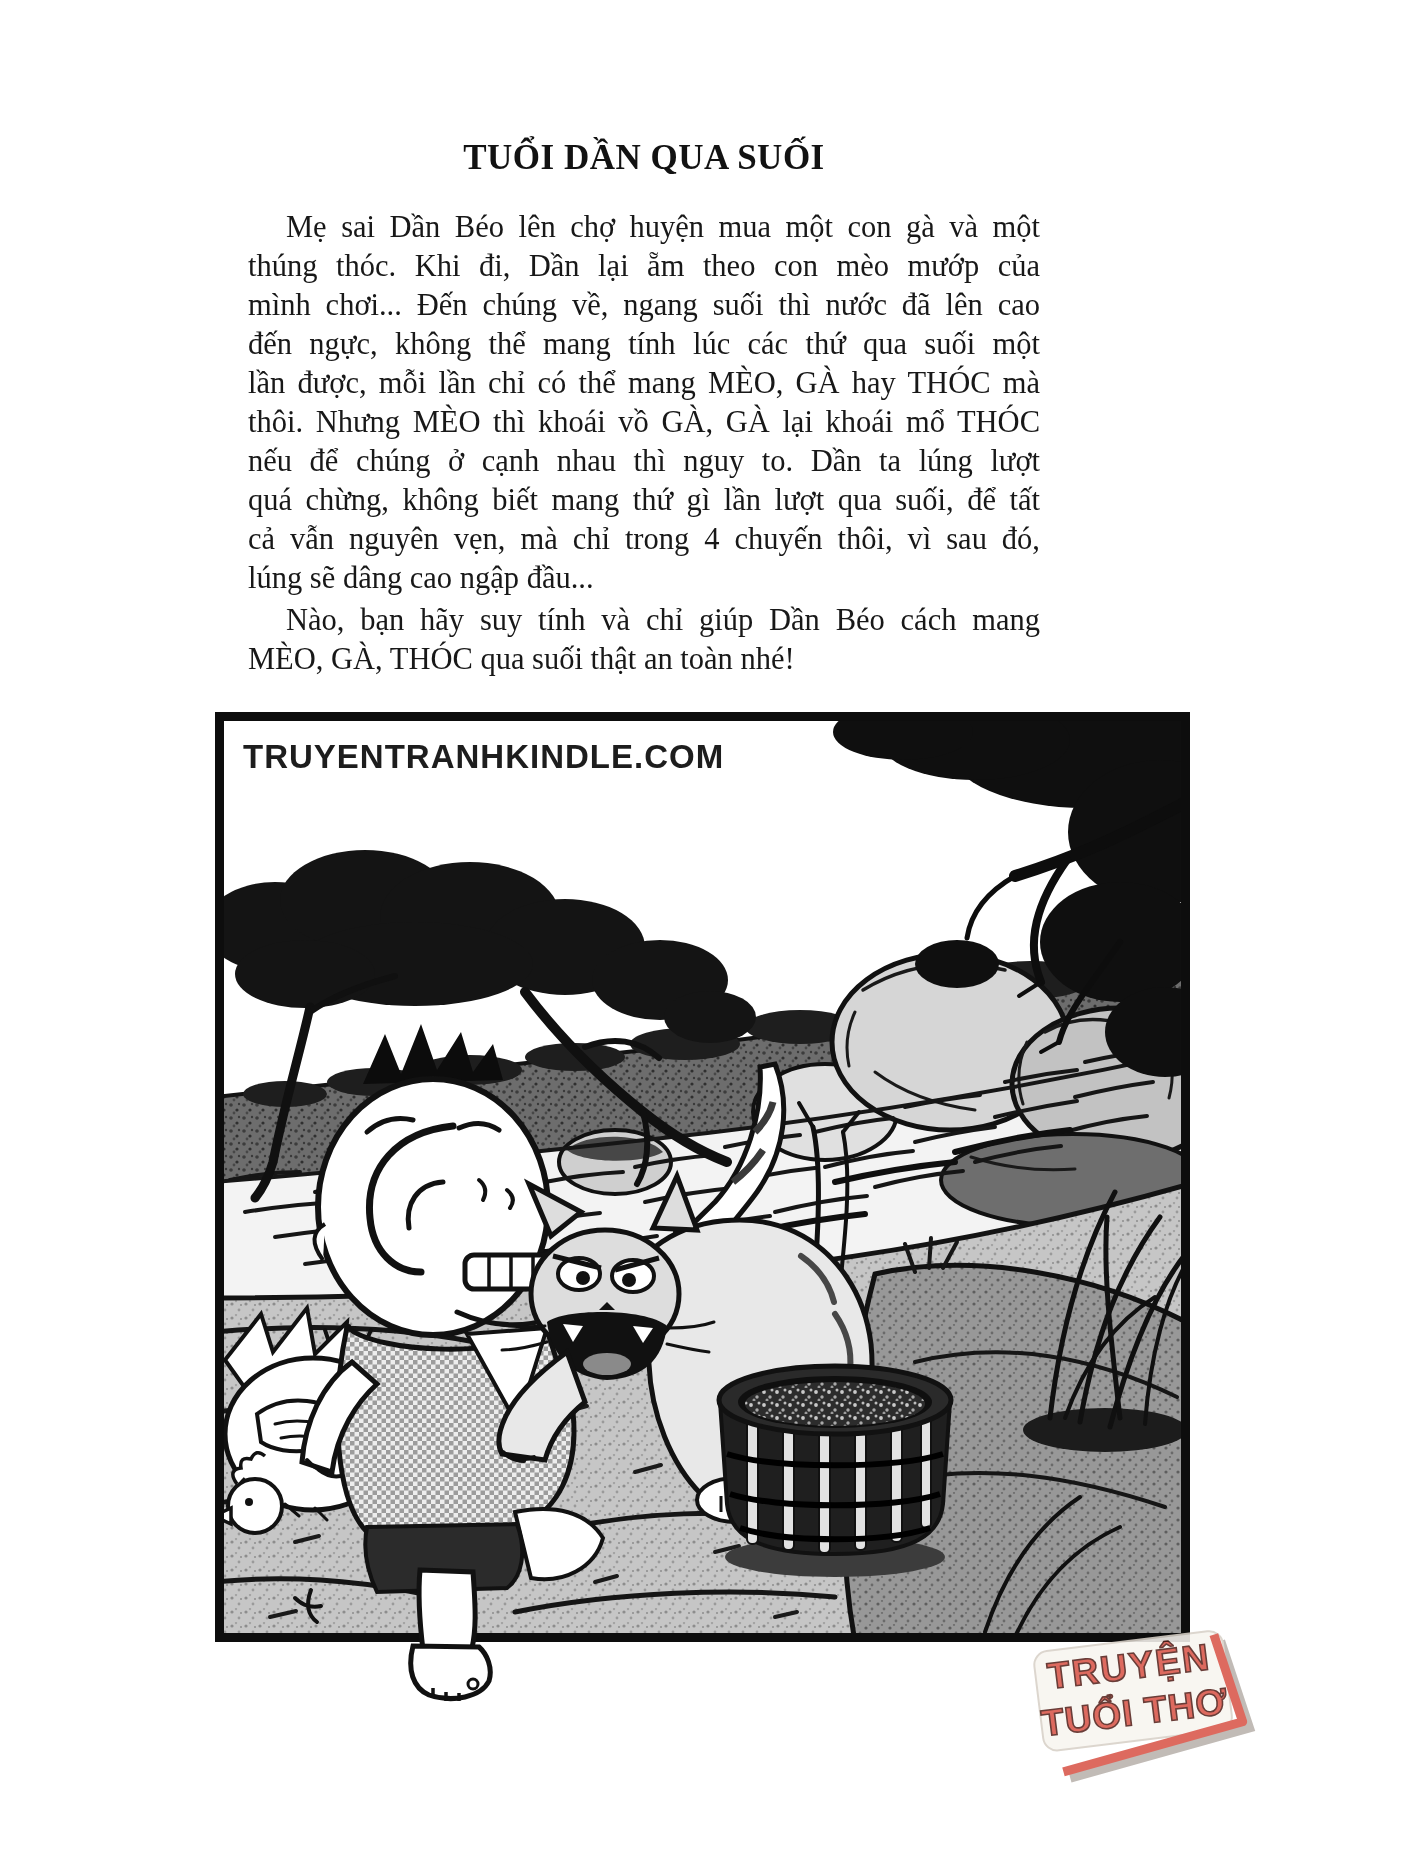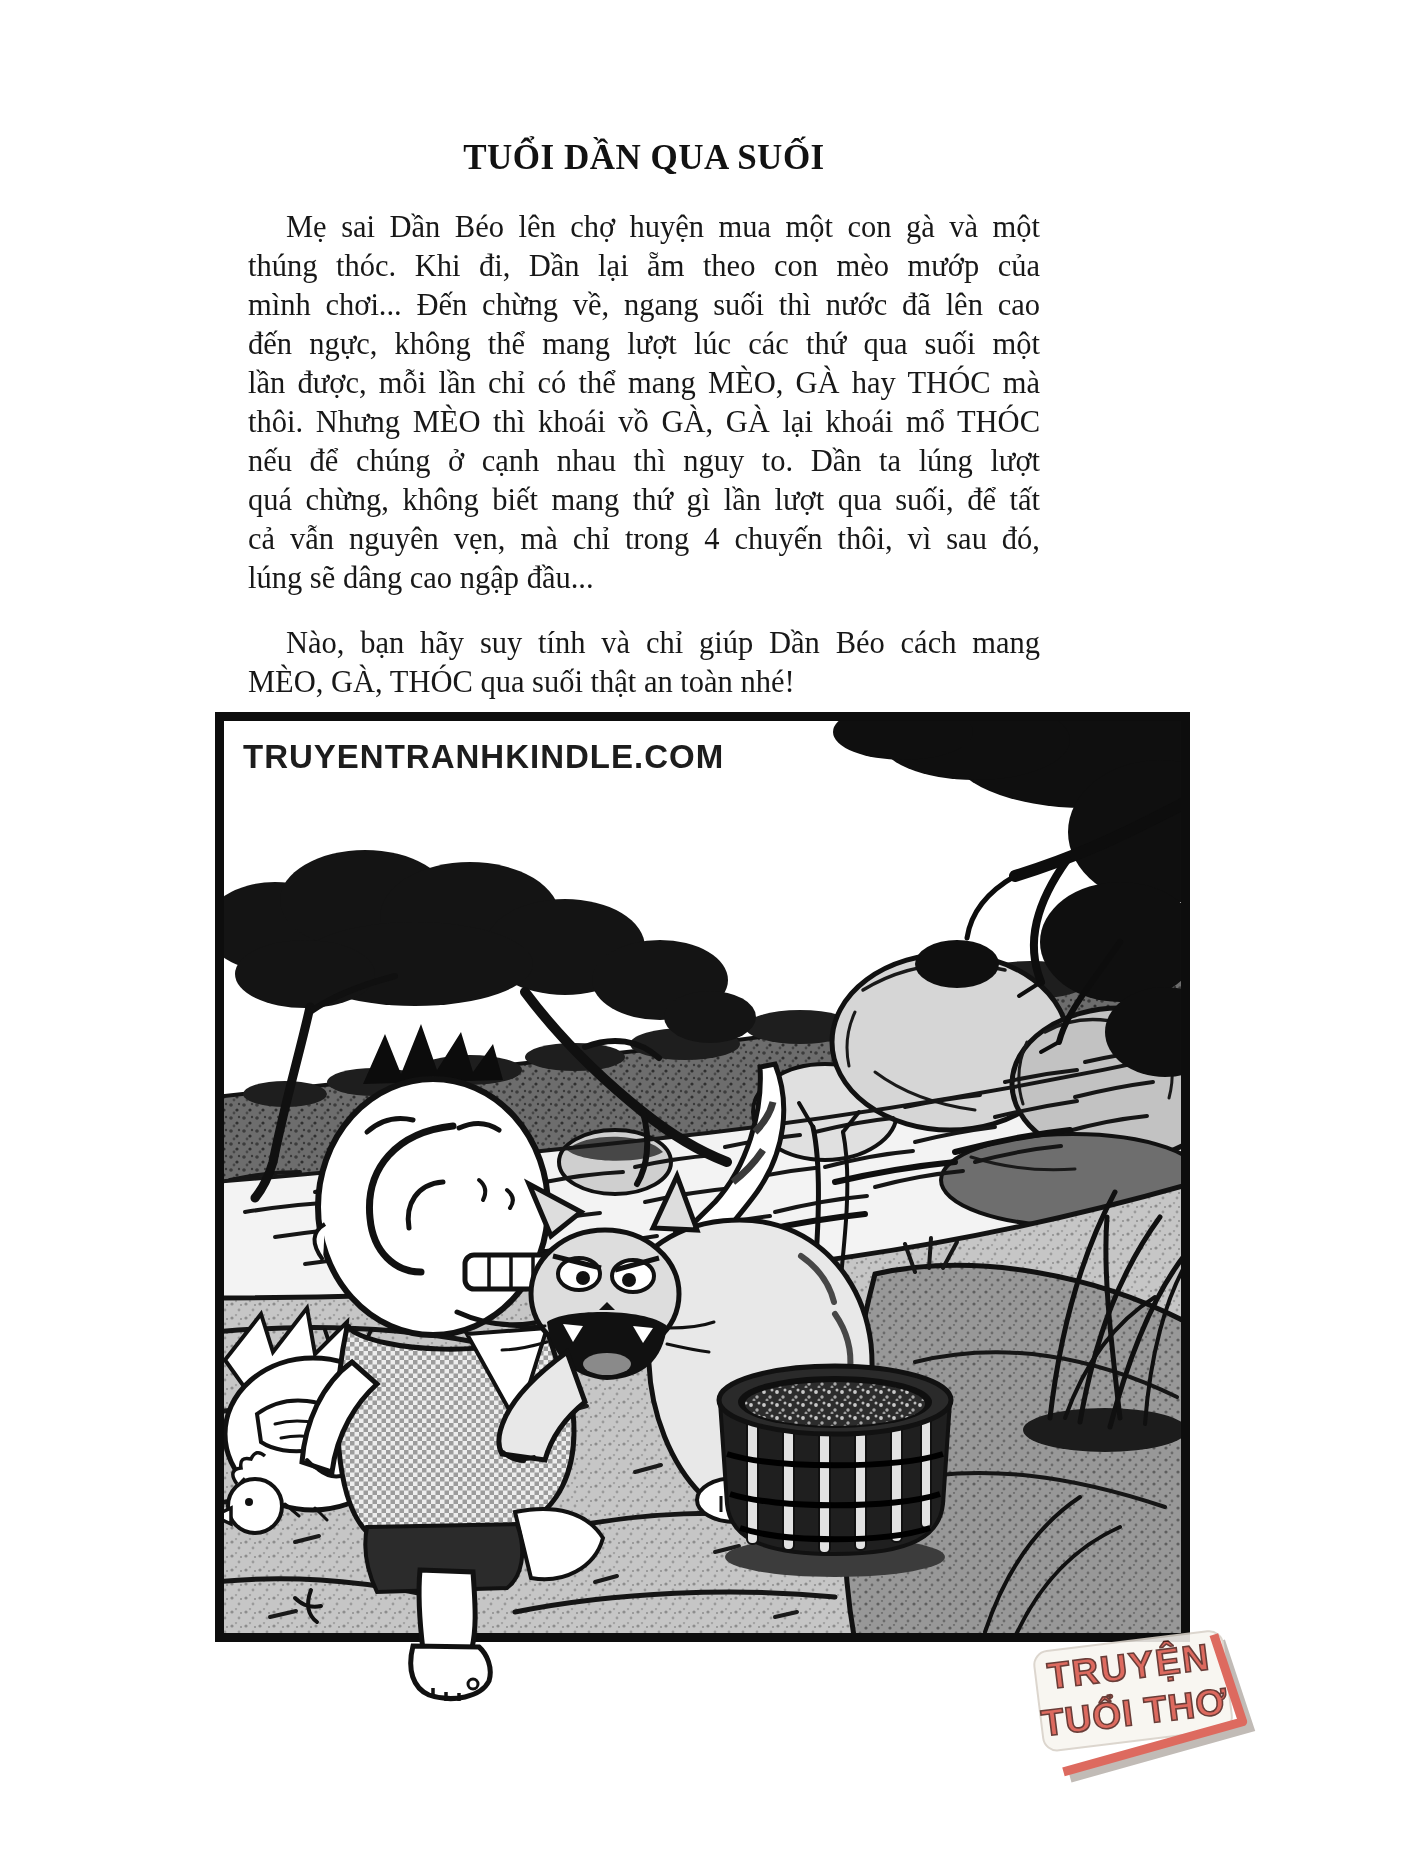--- a/index.html
+++ b/index.html
@@ -5,38 +5,38 @@
   html,body{margin:0;padding:0;background:#ffffff;}
   .page{position:relative;width:1404px;height:1872px;background:#ffffff;overflow:hidden;
         font-family:"Liberation Serif",serif;color:#161616;}
   .title{position:absolute;left:248px;top:138px;width:792px;text-align:center;
          font-weight:700;font-size:35px;letter-spacing:.5px;color:#121212;}
   .textblock{position:absolute;left:248px;top:208px;width:792px;
              font-size:30.5px;line-height:39px;color:#181818;}
   .line{display:block;text-align:justify;text-align-last:justify;white-space:nowrap;}
   .line.first{text-indent:38px;}
   .line.last{text-align:justify;text-align-last:left;white-space:normal;}
-  .para2{margin-top:26px;}
+  .para2{margin-top:3px;}
   .panel{position:absolute;left:215px;top:712px;width:975px;height:990px;text-align:center;}
   .panel svg{display:block;}
   .logo{position:absolute;left:1026px;top:1626px;width:230px;height:180px;z-index:6;}
 </style>
 </head>
 <body>
 
 <div class="page">
 
   <div class="title">TUỔI DẦN QUA SUỐI</div>
 
   <div class="textblock">
     <div>
       <span class="line first">Mẹ sai Dần Béo lên chợ huyện mua một con gà và một</span>
       <span class="line">thúng thóc. Khi đi, Dần lại ẵm theo con mèo mướp của</span>
-      <span class="line">mình chơi... Đến chừng về, ngang suối thì nước đã lên cao</span>
-      <span class="line">đến ngực, không thể mang lượt lúc các thứ qua suối một</span>
+      <span class="line">mình chơi... Đến chúng về, ngang suối thì nước đã lên cao</span>
+      <span class="line">đến ngực, không thể mang tính lúc các thứ qua suối một</span>
       <span class="line">lần được, mỗi lần chỉ có thể mang MÈO, GÀ hay THÓC mà</span>
       <span class="line">thôi. Nhưng MÈO thì khoái vồ GÀ, GÀ lại khoái mổ THÓC</span>
       <span class="line">nếu để chúng ở cạnh nhau thì nguy to. Dần ta lúng lượt</span>
       <span class="line">quá chừng, không biết mang thứ gì lần lượt qua suối, để tất</span>
       <span class="line">cả vẫn nguyên vẹn, mà chỉ trong 4 chuyến thôi, vì sau đó,</span>
       <span class="line last">lúng sẽ dâng cao ngập đầu...</span>
     </div>
     <div class="para2">
       <span class="line first">Nào, bạn hãy suy tính và chỉ giúp Dần Béo cách mang</span>
       <span class="line last">MÈO, GÀ, THÓC qua suối thật an toàn nhé!</span>

